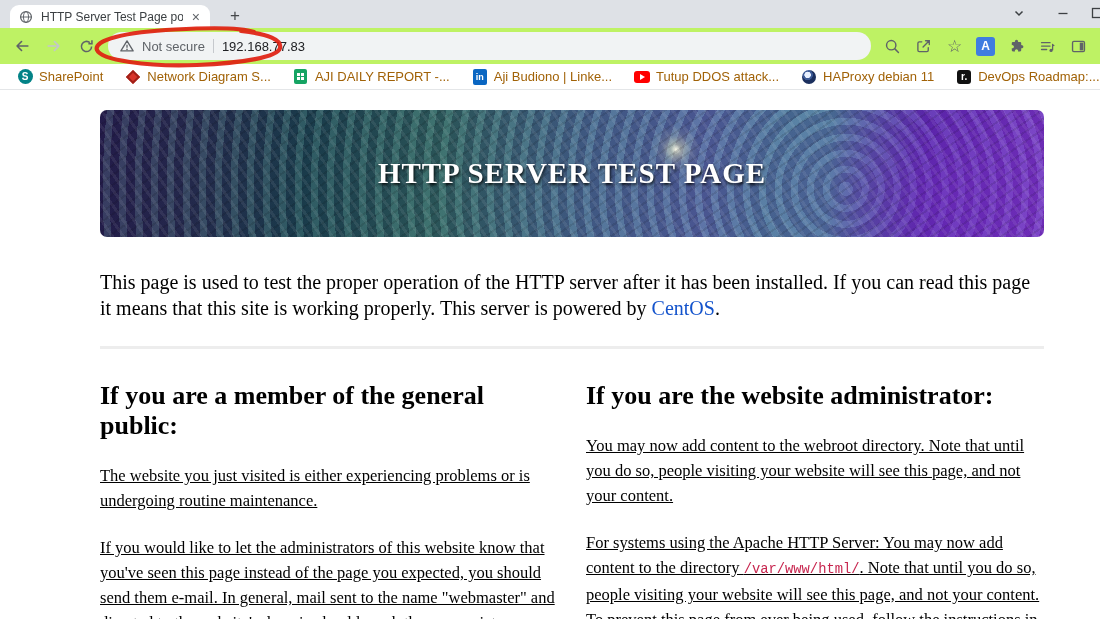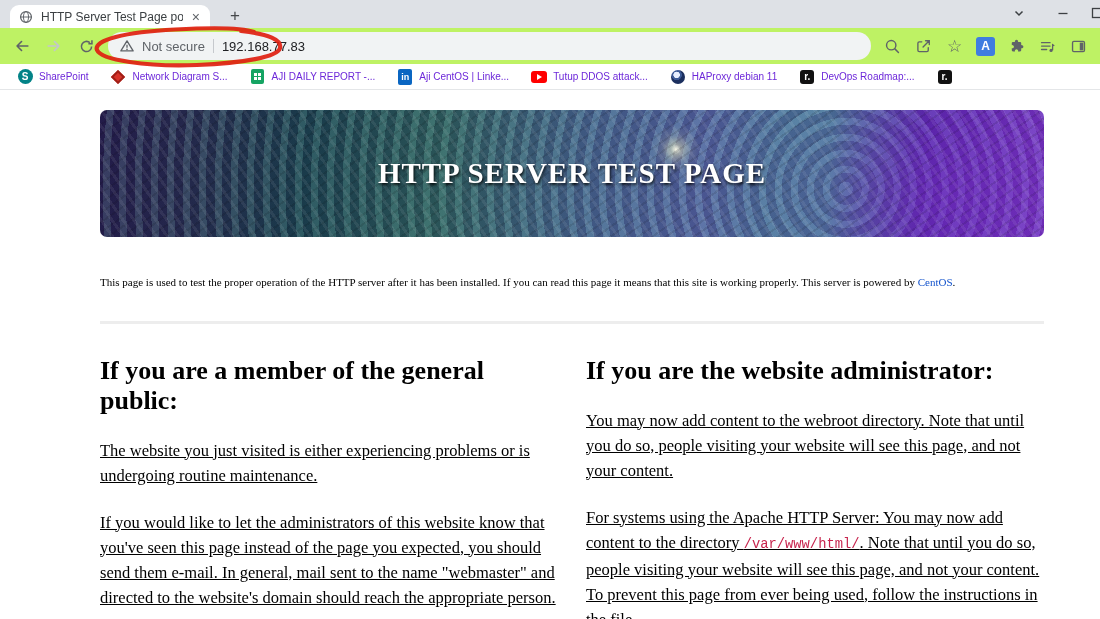--- a/index.html
+++ b/index.html
@@ -45,21 +45,21 @@
   .ticon-star { font-size:17px; color:#5f6368; line-height:1; }
   .ticon-translate {
     width:19px; height:19px; background:#3f7de0; border-radius:3px; color:#fff;
     font-size:12px; font-weight:bold; display:flex; align-items:center; justify-content:center;
   }
   .bookmarks {
     height:26px; background:#fff; border-bottom:1px solid #e4e6e8;
     display:flex; align-items:center; padding:0 6px;
   }
   .bm-item { display:flex; align-items:center; gap:6px; padding:0 11px; height:24px; border-radius:12px; }
-  .bm-label { font-size:10px; color:#6d28d9; white-space:nowrap; }
+  .bm-label { font-size:13px; color:#a16207; white-space:nowrap; }
   .bm-ico { width:16px; height:16px; display:flex; align-items:center; justify-content:center; flex:0 0 auto; }
   .ico-sharepoint { width:15px; height:15px; border-radius:50%; background:#038387; color:#fff; font-size:10px; font-weight:bold; display:flex; align-items:center; justify-content:center; }
   .ico-drawio { width:10px; height:10px; background:#d9342b; transform:rotate(45deg); border:2px solid #a02018; }
   .ico-sheets { width:13px; height:15px; background:#15a463; border-radius:2px; position:relative; }
   .ico-sheets::after { content:""; position:absolute; left:3px; top:4px; width:7px; height:7px;
      background:linear-gradient(#15a463,#15a463) 0 3px/7px 1px no-repeat, linear-gradient(#15a463,#15a463) 3px 0/1px 7px no-repeat, #fff; }
   .ico-linkedin { width:14px; height:16px; background:#0a66c2; border-radius:2px; color:#fff; font-size:9px; font-weight:bold; display:flex; align-items:center; justify-content:center; }
   .ico-youtube { width:16px; height:12px; background:#f00; border-radius:3px; position:relative; }
   .ico-youtube::after { content:""; position:absolute; left:6px; top:3px; border-left:5px solid #fff; border-top:3px solid transparent; border-bottom:3px solid transparent; }
   .ico-haproxy { width:14px; height:14px; border-radius:50%; background:radial-gradient(circle at 40% 35%, #e8f0ff 0 3px, #3c5a96 3.5px 5px, #1b2f5e 5.5px); }
@@ -85,21 +85,21 @@
     content:""; position:absolute; inset:0;
     background:
       repeating-linear-gradient(55deg, rgba(255,255,255,0.07) 0 3px, transparent 3px 9px),
       repeating-linear-gradient(-35deg, rgba(0,0,0,0.10) 0 2px, transparent 2px 8px);
   }
   .banner-title {
     position:absolute; inset:0; z-index:2; display:flex; align-items:center; justify-content:center;
     color:#fff; font-weight:bold; font-size:29px; letter-spacing:1px;
     text-shadow:1px 2px 3px rgba(0,0,0,0.85);
   }
-  .intro { margin:33px 0 0 0; font-size:11px; line-height:25.5px; }
+  .intro { margin:33px 0 0 0; font-size:20px; line-height:25.5px; }
   a.link { color:#1353cc; text-decoration:none; }
   hr.divider { border:none; height:3px; background:#ededed; margin:25px 0 0 0; }
   .cols { display:flex; gap:28px; margin-top:9px; }
   .col { flex:1; min-width:0; }
   .col h2 { font-size:26px; margin:23px 0 8px 0; font-weight:bold; }
   .col p { font-size:16.5px; line-height:25px; margin:22px 0 0 0;text-decoration:underline; }
   code {
     font-family:"Liberation Mono","DejaVu Sans Mono",monospace;
     color:#c7254e; font-size:13.8px;
   }
@@ -221,21 +221,21 @@
   <div class="bm-item">
     <span class="bm-ico">
         <span class="ico-sheets"></span>
       </span>
     <span class="bm-label">AJI DAILY REPORT -...</span>
   </div>
   <div class="bm-item">
     <span class="bm-ico">
         <span class="ico-linkedin">in</span>
       </span>
-    <span class="bm-label">Aji CentOS | Linke...</span>
+    <span class="bm-label">Aji Budiono | Linke...</span>
   </div>
   <div class="bm-item">
     <span class="bm-ico">
         <span class="ico-youtube"></span>
       </span>
     <span class="bm-label">Tutup DDOS attack...</span>
   </div>
   <div class="bm-item">
     <span class="bm-ico">
         <span class="ico-haproxy"></span>

